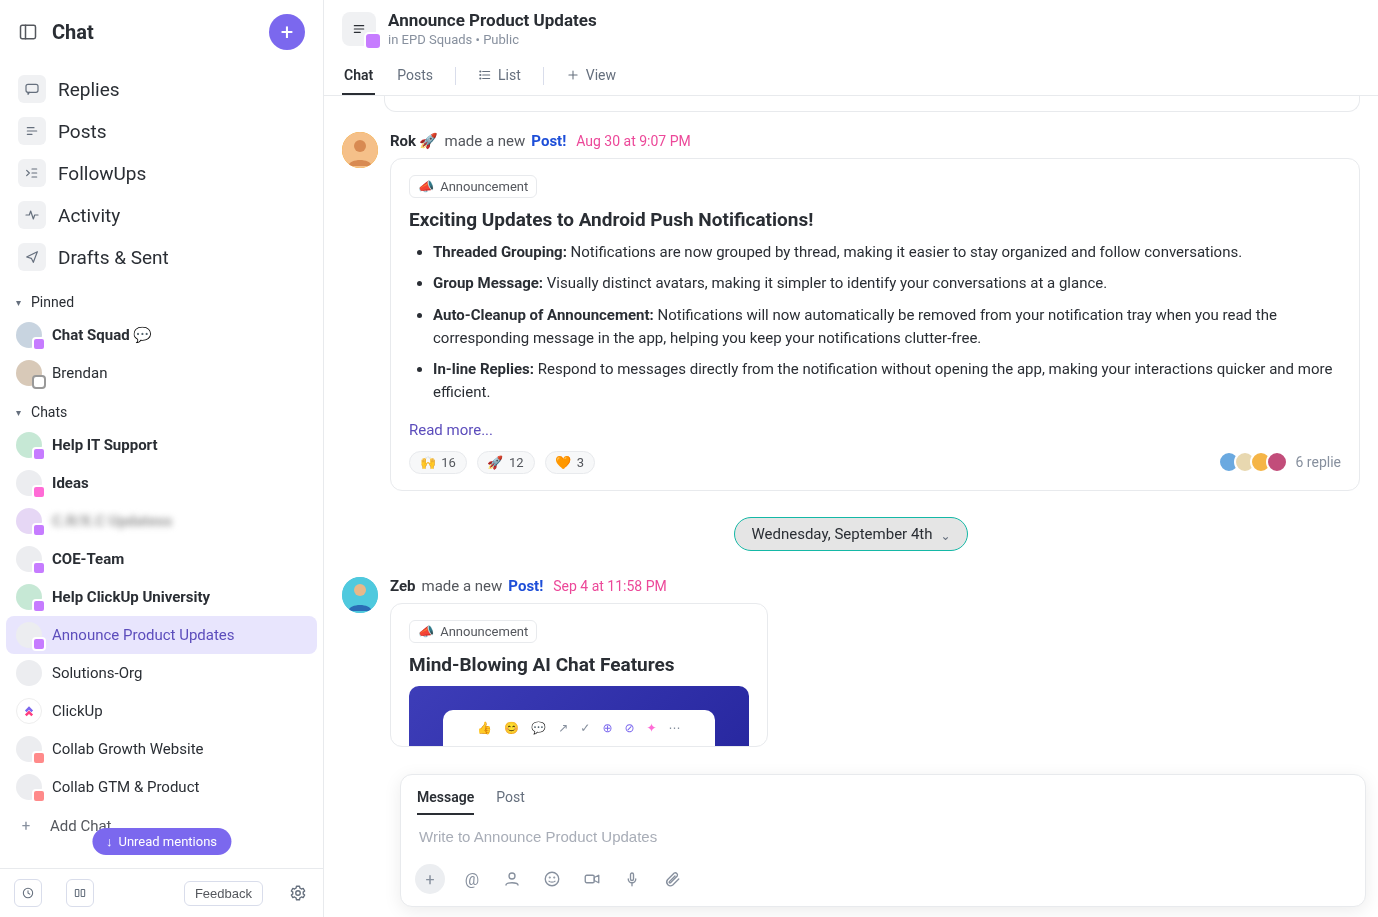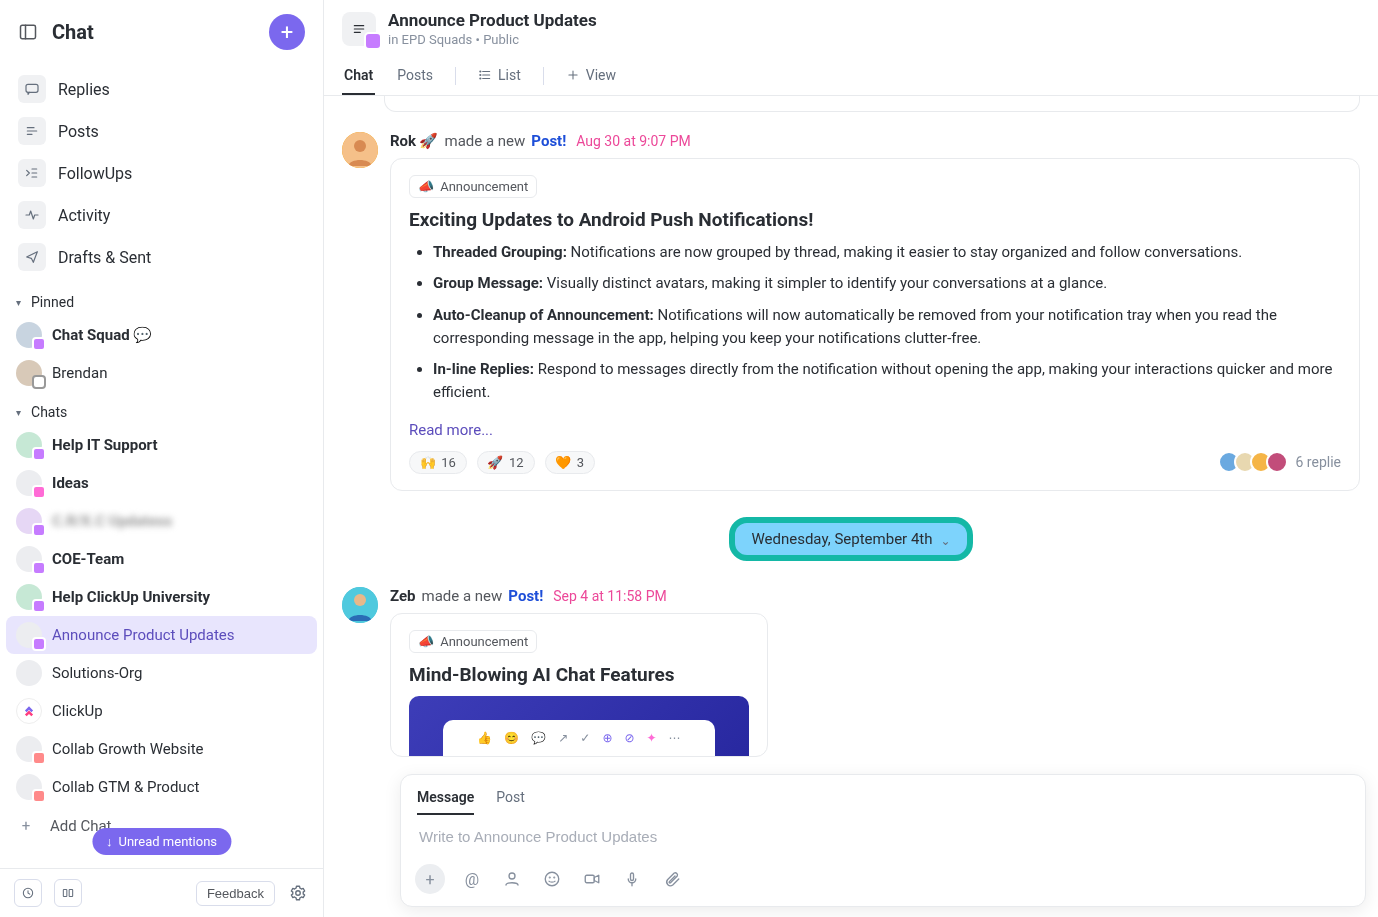--- a/index.html
+++ b/index.html
@@ -3,35 +3,35 @@
 <meta charset="utf-8">
 <style>
   * { box-sizing: border-box; margin: 0; padding: 0; }
   body { font-family: -apple-system, BlinkMacSystemFont, "Segoe UI", Roboto, sans-serif; color: #2a2e34; background: #fff; height: 917px; width: 1378px; overflow: hidden; display:flex; }
   .sidebar { width: 324px; border-right: 1px solid #e8eaed; display:flex; flex-direction:column; position:relative; }
   .sidebar-header { display:flex; align-items:center; padding: 14px 18px; }
   .sidebar-header .panel-icon { width:20px; height:20px; margin-right:14px; color:#54575d; }
   .sidebar-header h1 { font-size:20px; font-weight:700; flex:1; }
   .new-btn { width:36px; height:36px; border-radius:50%; background:#7b68ee; display:flex; align-items:center; justify-content:center; color:#fff; font-size:22px; margin-left:auto; cursor:pointer; }
   .nav-section { padding: 4px 10px; }
-  .nav-item { display:flex; align-items:center; padding: 7px 8px; border-radius:6px; font-size:16px; color:#2a2e34; cursor:pointer; }
+  .nav-item { display:flex; align-items:center; padding: 7px 8px; border-radius:6px; font-size:19px; color:#2a2e34; cursor:pointer; }
   .nav-icon-wrap { width:28px; height:28px; border-radius:6px; background:#f0f1f3; display:flex; align-items:center; justify-content:center; margin-right:12px; color:#656f7d; }
   .nav-icon-wrap svg { width:16px; height:16px; }
   .section-header { display:flex; align-items:center; padding: 12px 16px 6px; font-size:14px; color:#2a2e34; cursor:pointer; }
   .section-header .chevron { margin-right:10px; font-size:10px; color:#656f7d;}
   .channel-item { display:flex; align-items:center; padding:6px 10px; border-radius:8px; font-size:15px; cursor:pointer; margin: 0 6px;}
   .channel-item.bold { font-weight:700; }
   .channel-item.active { background:#e8e5fd; color:#5c4dbc; }
   .channel-item .avatar { width:26px; height:26px; border-radius:50%; background:#d9ddeb; margin-right:10px; display:flex; align-items:center; justify-content:center; font-size:12px; position:relative; }
   .channel-item .avatar .badge { position:absolute; bottom:-3px; right:-4px; width:14px; height:14px; border-radius:4px; background:#c67cff; border:2px solid #fff;}
   .blurred { filter: blur(3px); color:#999;}
   .add-chat { display:flex; align-items:center; padding:6px 16px; font-size:15px; color:#54575d; cursor:pointer; margin-top:4px;}
   .add-chat .plus { width:20px; height:20px; display:flex; align-items:center; justify-content:center; margin-right:14px; color:#87909e;}
   .unread-pill { position:absolute; bottom:62px; left:50%; transform:translateX(-50%); background:#7b68ee; color:#fff; border-radius:16px; font-size:13px; padding:6px 14px; display:flex; align-items:center; gap:6px; cursor:pointer; }
-  .sidebar-footer { border-top:1px solid #e8eaed; padding:10px 14px; display:flex; align-items:center; gap:12px; margin-top:auto; }
+  .sidebar-footer { border-top:1px solid #e8eaed; padding:10px 14px; display:flex; align-items:center; gap:24px; margin-top:auto; }
   .sidebar-footer .fbtn { width:28px; height:28px; border-radius:6px; border:1px solid #d9ddeb; display:flex; align-items:center; justify-content:center; color:#656f7d; cursor:pointer;}
   .sidebar-footer .spacer { flex:1; }
   .feedback-btn { border:1px solid #d9ddeb; border-radius:6px; padding:4px 10px; font-size:13px; color:#54575d; cursor:pointer; background:#fff;}
   .sidebar-scroll { overflow-y:auto; flex:1; padding-bottom: 20px;}
 
   .main { flex:1; display:flex; flex-direction:column; min-width:0;}
   .main-header { padding: 10px 18px 0; border-bottom:1px solid #e8eaed; }
   .channel-title-row { display:flex; align-items:center; gap:12px; }
   .ch-icon { width:34px; height:34px; border-radius:8px; background:#f0f1f3; display:flex; align-items:center; justify-content:center; position:relative;}
   .ch-icon .lines { width:16px; height:16px; }
@@ -62,21 +62,21 @@
   .card li { margin:8px 0; font-size:15px; line-height:1.55; }
   .card li b { font-weight:700; }
   .readmore { color:#5c4dbc; font-size:15px; cursor:pointer; margin-top:8px; display:inline-block;}
   .reactions-row { display:flex; align-items:center; gap:10px; margin-top:12px;}
   .reaction { display:flex; align-items:center; gap:5px; border:1px solid #e8eaed; background:#f7f8f9; border-radius:14px; padding:3px 10px; font-size:13px; cursor:pointer; color:#54575d;}
   .reactions-row .right { margin-left:auto; display:flex; align-items:center; gap:8px;}
   .avatar-stack { display:flex; }
   .avatar-stack .sm { width:22px; height:22px; border-radius:50%; border:2px solid #fff; margin-left:-6px; }
   .replies-text { font-size:14px; color:#87909e;}
   .date-divider { display:flex; justify-content:center; margin: 26px 0 6px;}
-  .date-pill { border:6px solid #14b8a6; border-radius:18px; padding:7px 16px; font-size:15px; color:#2a2e34; display:flex; align-items:flex-end; gap:8px; cursor:pointer; background:#7dd3fc;}
+  .date-pill { border:1px solid #14b8a6; border-radius:18px; padding:7px 16px; font-size:15px; color:#2a2e34; display:flex; align-items:flex-end; gap:8px; cursor:pointer; background:#e5e5e5;}
   .preview-img { margin-top:10px; width:340px; height:60px; border-radius:10px 10px 0 0; background: linear-gradient(135deg,#3d3db8,#2828a0); display:flex; align-items:flex-end; justify-content:center; }
   .preview-img .toolbar { background:#fff; border-radius:10px 10px 0 0; width:80%; height:36px; display:flex; align-items:center; justify-content:center; gap:12px; color:#87909e; font-size:12px;}
 
   .composer { position:absolute; bottom:10px; left:400px; right:12px; background:#fff; border:1px solid #e8eaed; border-radius:12px; box-shadow:0 4px 18px rgba(0,0,0,0.08); }
   .composer-tabs { display:flex; padding: 6px 16px 0; gap:22px;}
   .ctab { padding:8px 0; font-size:14px; color:#656f7d; cursor:pointer; border-bottom:2px solid transparent;}
   .ctab.active { color:#2a2e34; font-weight:600; border-bottom-color:#2a2e34;text-align:center;}
   .composer-input { padding: 12px 18px; }
   .composer-input input { border:none; outline:none; width:100%; font-size:15px; color:#3b82f6; }
   .composer-input input::placeholder { color:#a8adb7; }

